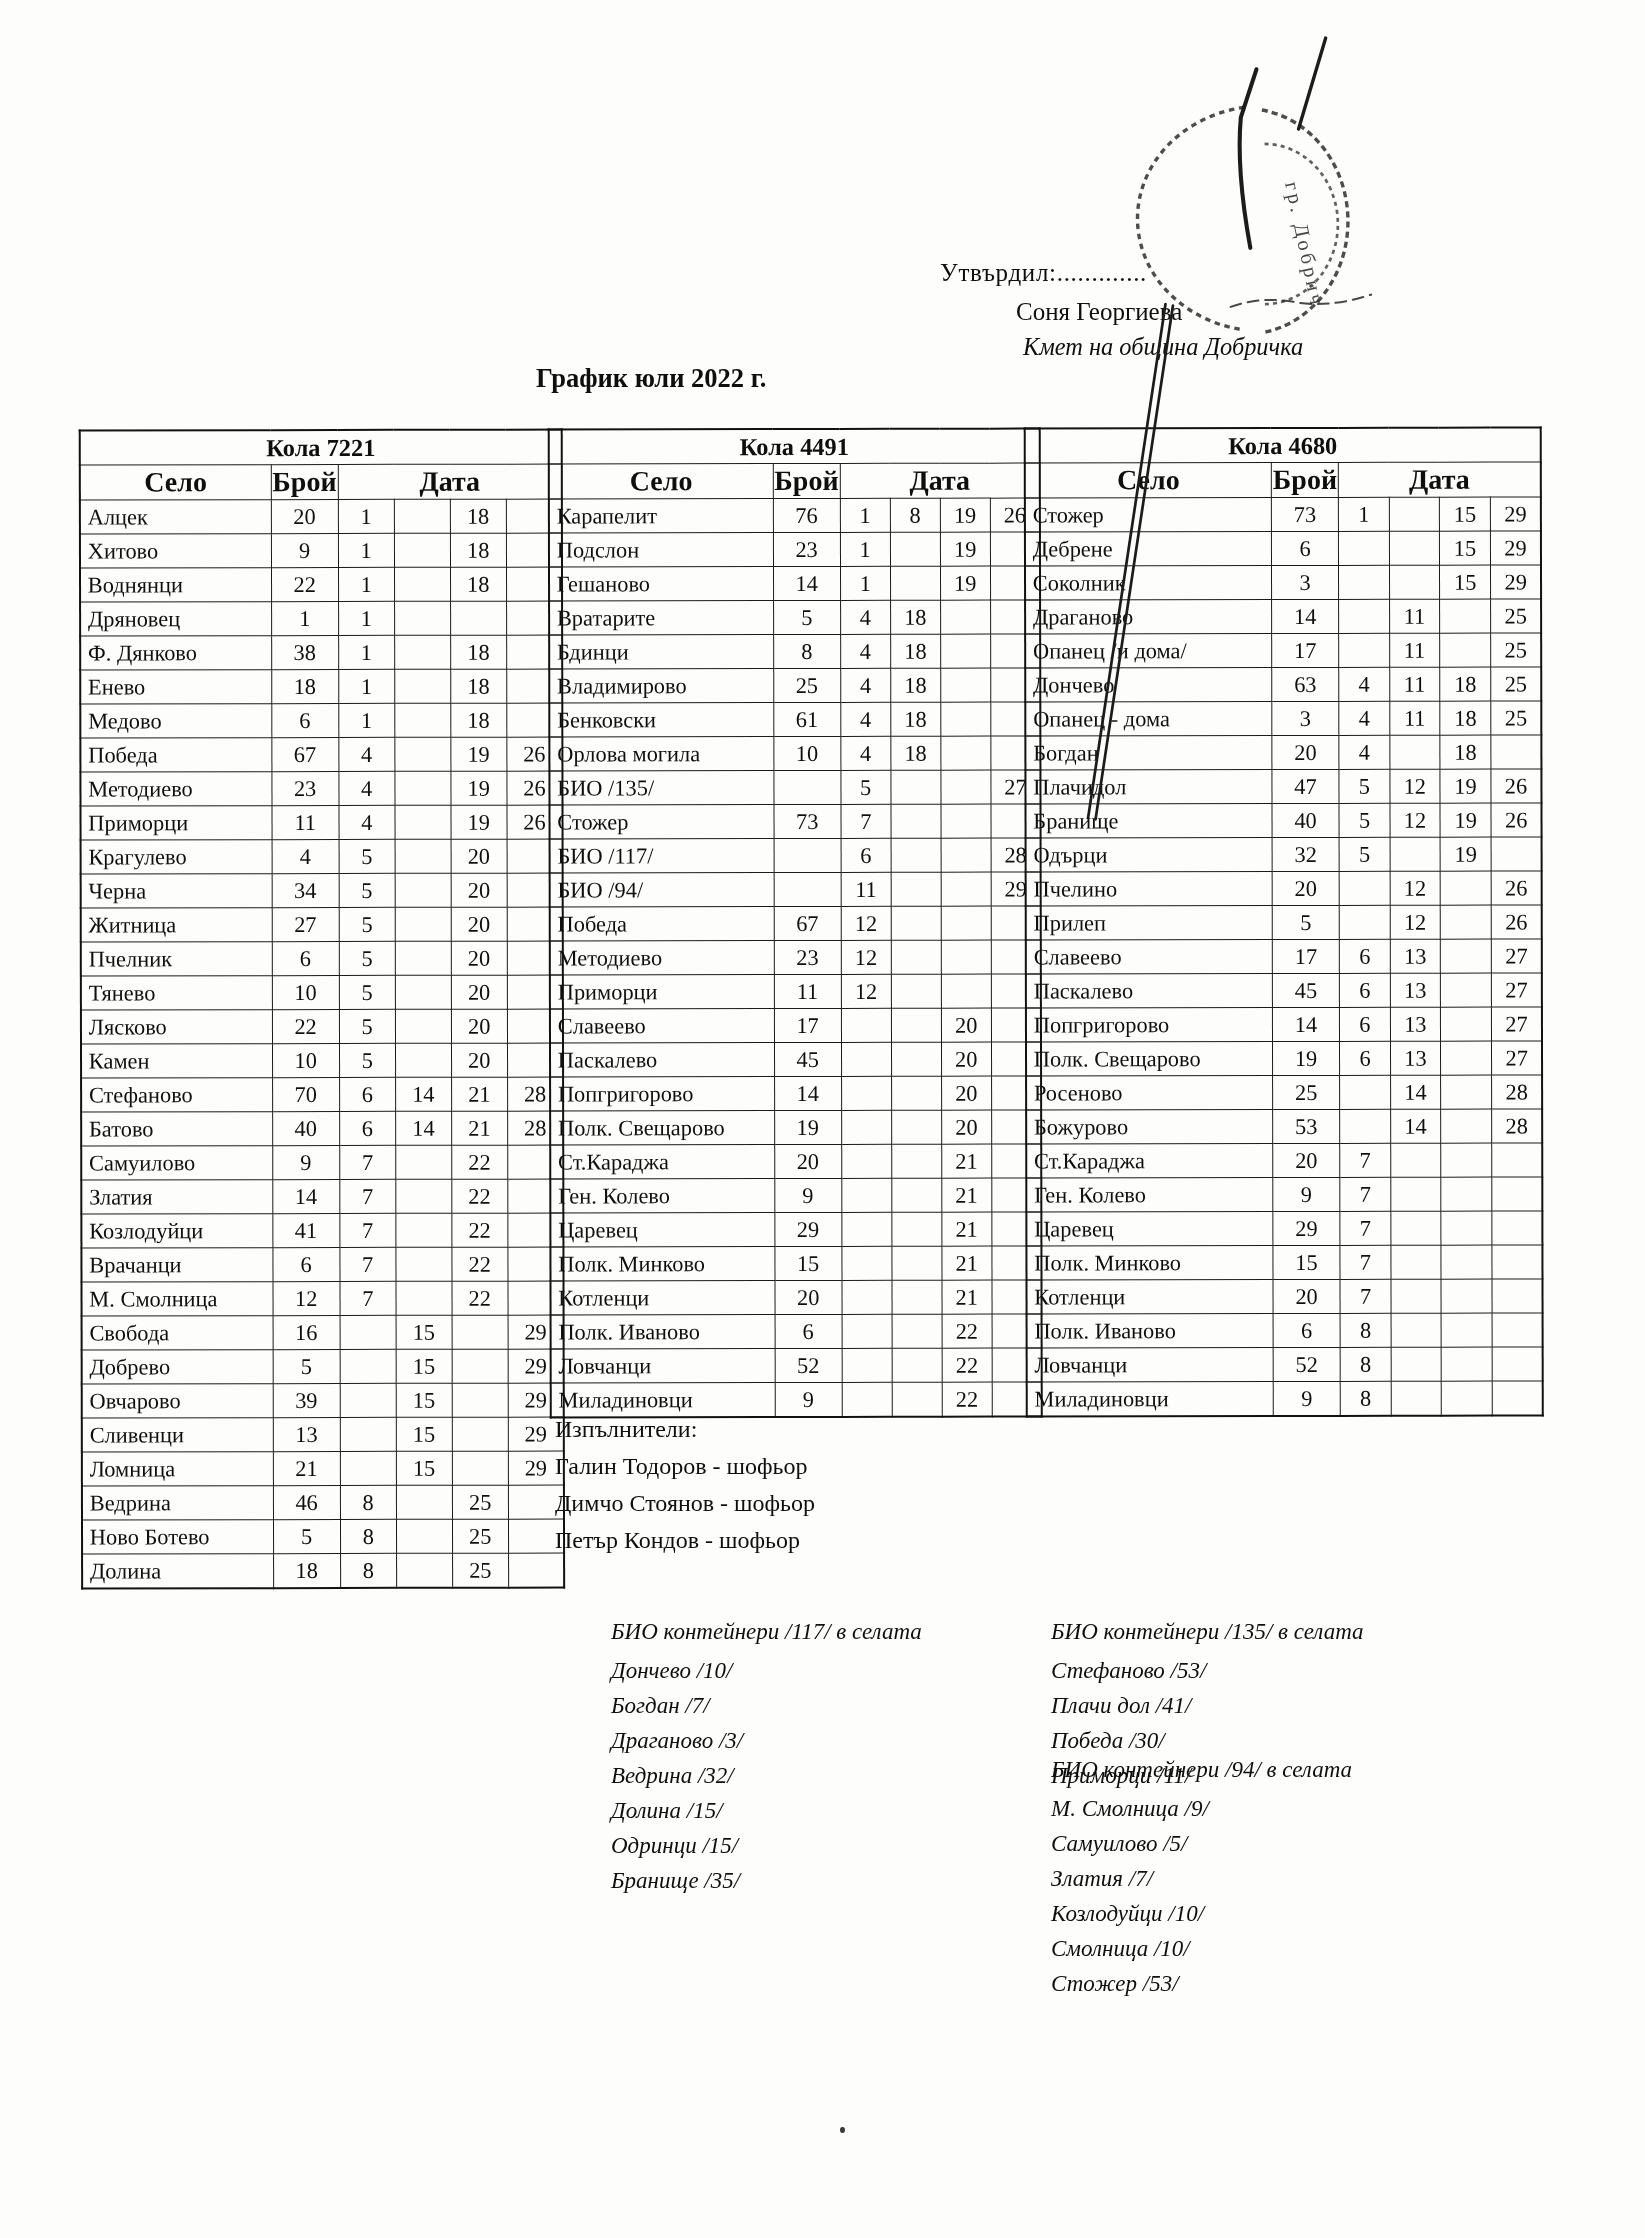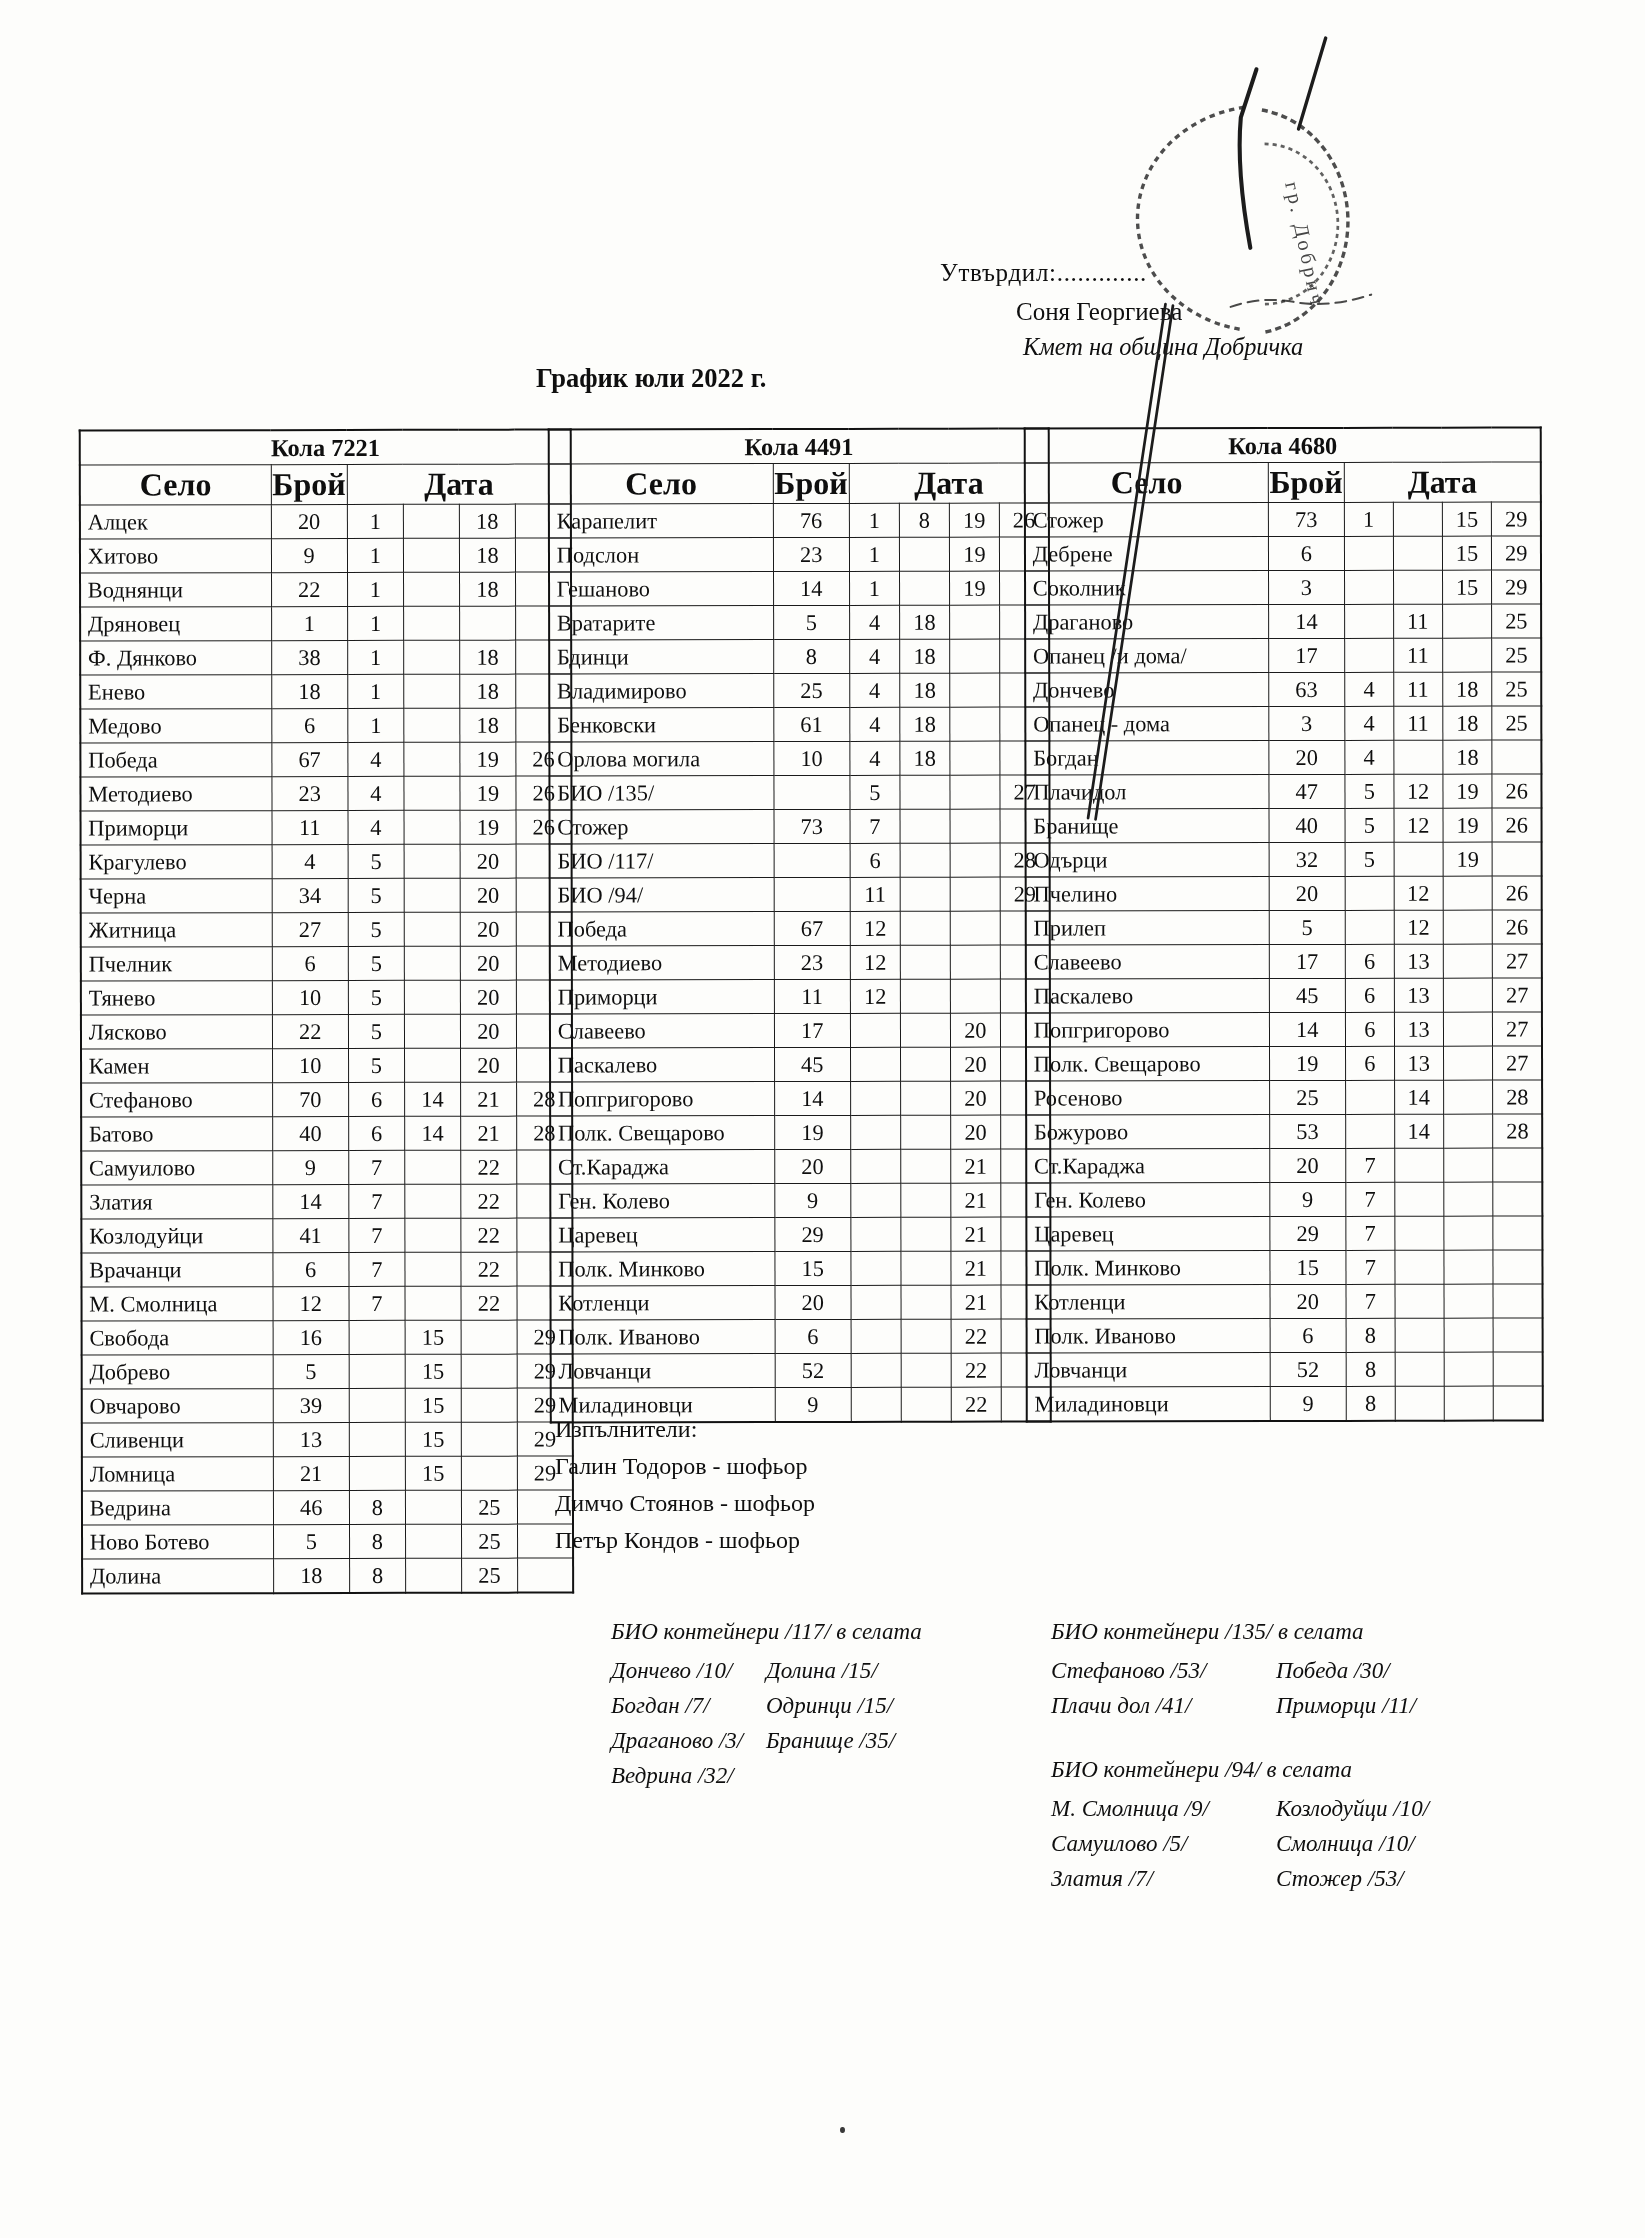--- a/index.html
+++ b/index.html
@@ -14,32 +14,32 @@
 
   
   .stamp-svg{position:absolute;left:1046px;top:27px;width:353px;height:815px;z-index:6;pointer-events:none;}
 
   
   .tables{position:absolute;left:80px;top:428px;width:1463px;height:1229px;transform:rotate(-0.12deg);}
   table.panel{position:absolute;top:0;border-collapse:collapse;table-layout:fixed;background:transparent;
               border:2.7px solid #121212;}
   table.panel td{border:1.4px solid #1b1b1b;height:31px;overflow:hidden;white-space:nowrap;vertical-align:middle;}
   td.car-title{font-size:24.4px;font-weight:700;text-align:center;border-bottom-width:2px;}
-  td.hdr{font-size:32px;font-weight:700;text-align:center;border-bottom-width:2.7px;}
+  td.hdr{font-size:28px;font-weight:700;text-align:center;border-bottom-width:2.7px;}
   td.vil{font-size:22.4px;text-align:left;padding-left:6.8px;}
   td.num{font-size:22.4px;text-align:center;padding:0;}
 
   
   .exec{position:absolute;left:555px;top:1416px;font-size:24px;z-index:3;}
   .exec .line{height:37px;}
 
   
   .bio{position:absolute;font-size:23px;z-index:3;font-style:italic;}
   .bio .head{height:39px;}
-  .bio .cols{display:flex;}
+  .bio .cols{display:flex;flex-direction:column;}
   .bio .c{display:flex;flex-direction:column;}
   .bio .c div{height:35px;}
   .bio-0{left:611px;top:1619px;}
   .bio-0 .c1{width:155px;}
   .bio-1{left:1051px;top:1619px;}
   .bio-1 .c1{width:225px;}
   .bio-2{left:1051px;top:1757px;}
   .bio-2 .c1{width:225px;}
 
   .speck{position:absolute;left:840px;top:2127px;width:4.8px;height:6.1px;background:#3a3a3a;border-radius:50%;}

